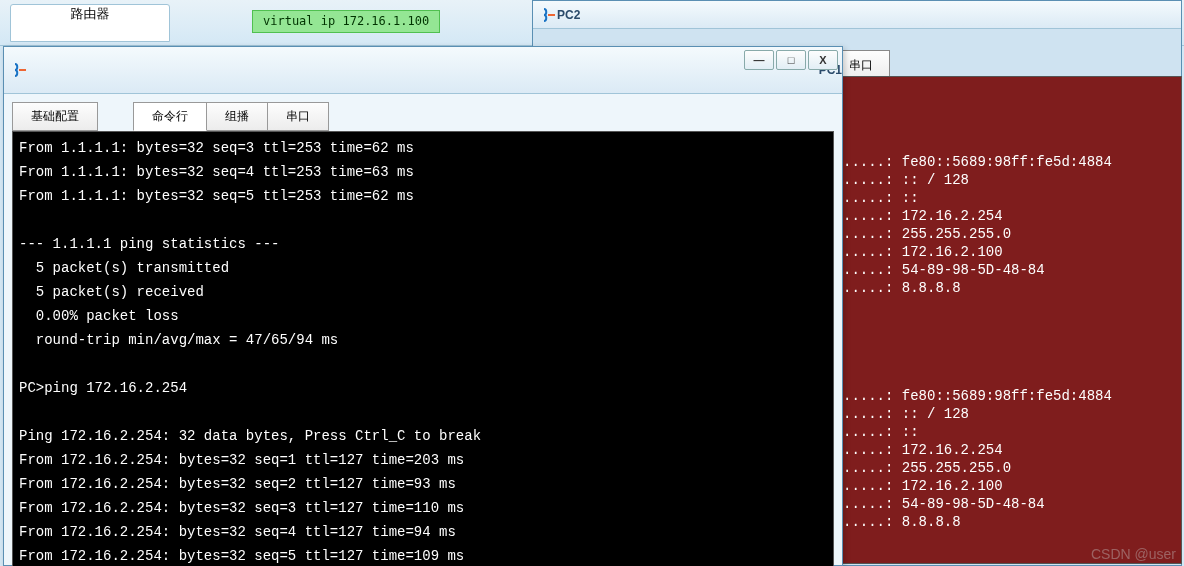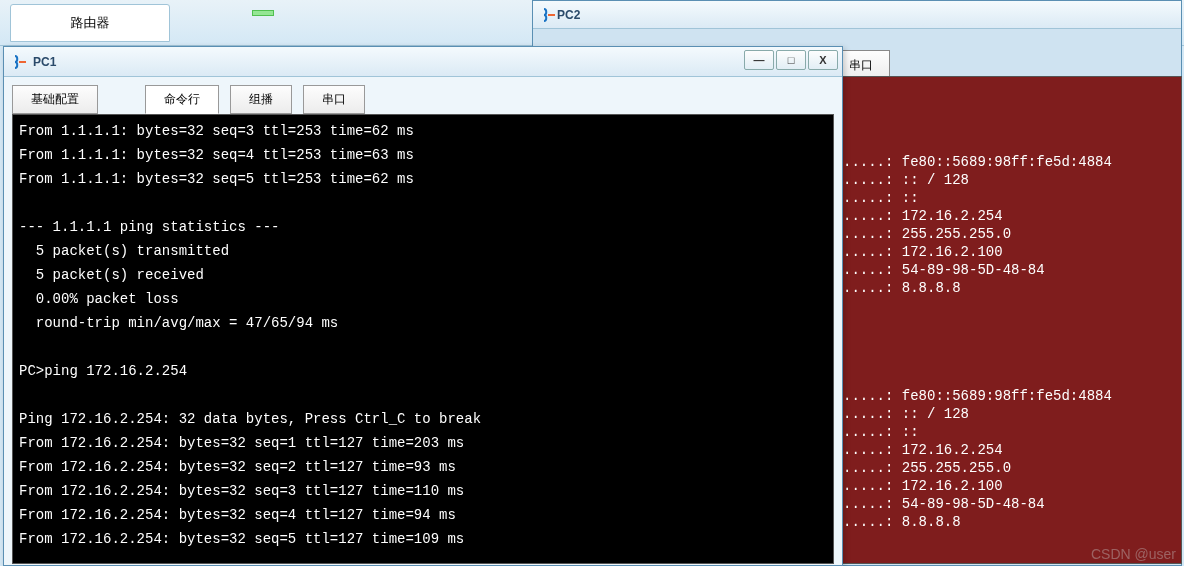--- a/index.html
+++ b/index.html
@@ -20,21 +20,21 @@
       border-bottom: 1px solid #a0c4d8;
     }
     .router-tab {
       position: absolute;
       top: 4px; left: 10px;
       width: 160px; height: 38px;
       background: #fff;
       border: 1px solid #a0c4d8;
       border-radius: 3px 3px 0 0;
       display: flex;
-      align-items: center;
+      align-items: flex-start;
       justify-content: center;
       font-size: 13px;
     }
     .virtual-ip-note {
       position: absolute;
       top: 10px; left: 252px;
       background: #94e694;
       border: 1px solid #50c050;
       padding: 2px 10px;
       font-family: Consolas, monospace;
@@ -93,50 +93,51 @@
     }
     .pc1-window {
       position: absolute;
       top: 46px; left: 3px;
       width: 840px; height: 520px;
       border: 1px solid #5a8fb3;
       background: #eef6fb;
       box-shadow: 2px 2px 6px rgba(0,0,0,.2);
     }
     .pc1-title-bar {
-      height: 30px;
+      height: 47px;
       background: linear-gradient(#f4fafd, #dbeaf5);
       border-bottom: 1px solid #a0c4d8;
       display: flex;
       align-items: center;
       padding-left: 8px;
       gap: 5px;
       font-weight: bold;
       color: #2a4a6a;
       position: relative;
+      justify-content: space-between;
     }
     .win-controls {
       position: absolute;
       right: 4px; top: 3px;
       display: flex;
       gap: 2px;
     }
     .win-btn {
       width: 30px; height: 20px;
       border: 1px solid #8aa;
       background: linear-gradient(#fdfdfd,#e2eef5);
       display: flex; align-items:center; justify-content:center;
       font-size: 11px;
       color: #333;
       border-radius: 2px;
     }
     .pc1-tabs-row {
       display: flex;
       padding: 8px 8px 0 8px;
-      gap: 12px;
+      gap: 0;
     }
     .pc1-tab {
       padding: 5px 18px;
       background: linear-gradient(#fdfdfd,#ececec);
       border: 1px solid #999;
       margin-right: -1px;
       font-size: 12px;
       cursor: pointer;
     }
     .pc1-tab.active {
@@ -170,20 +171,21 @@
 </head>
 <body>
 
 <div class="bg-bar"></div>
 
 <div class="router-tab">
   <span>路由器</span>
 </div>
 
 <div class="virtual-ip-note">
+  <div>virtual ip 172.16.1.100</div>
 </div>
 
 <div class="pc2-bg-window">
   <div class="pc2-title-bar">
     <span class="logo-icon">
       <svg viewBox="0 0 16 16">
           <path d="M3 2 C6 2 6 8 3 8 M3 8 C6 8 6 14 3 14" stroke="#1a73c4" stroke-width="2" fill="none"></path>
           <rect x="7" y="7" width="7" height="2" fill="#e63"></rect>
         </svg>
     </span>

